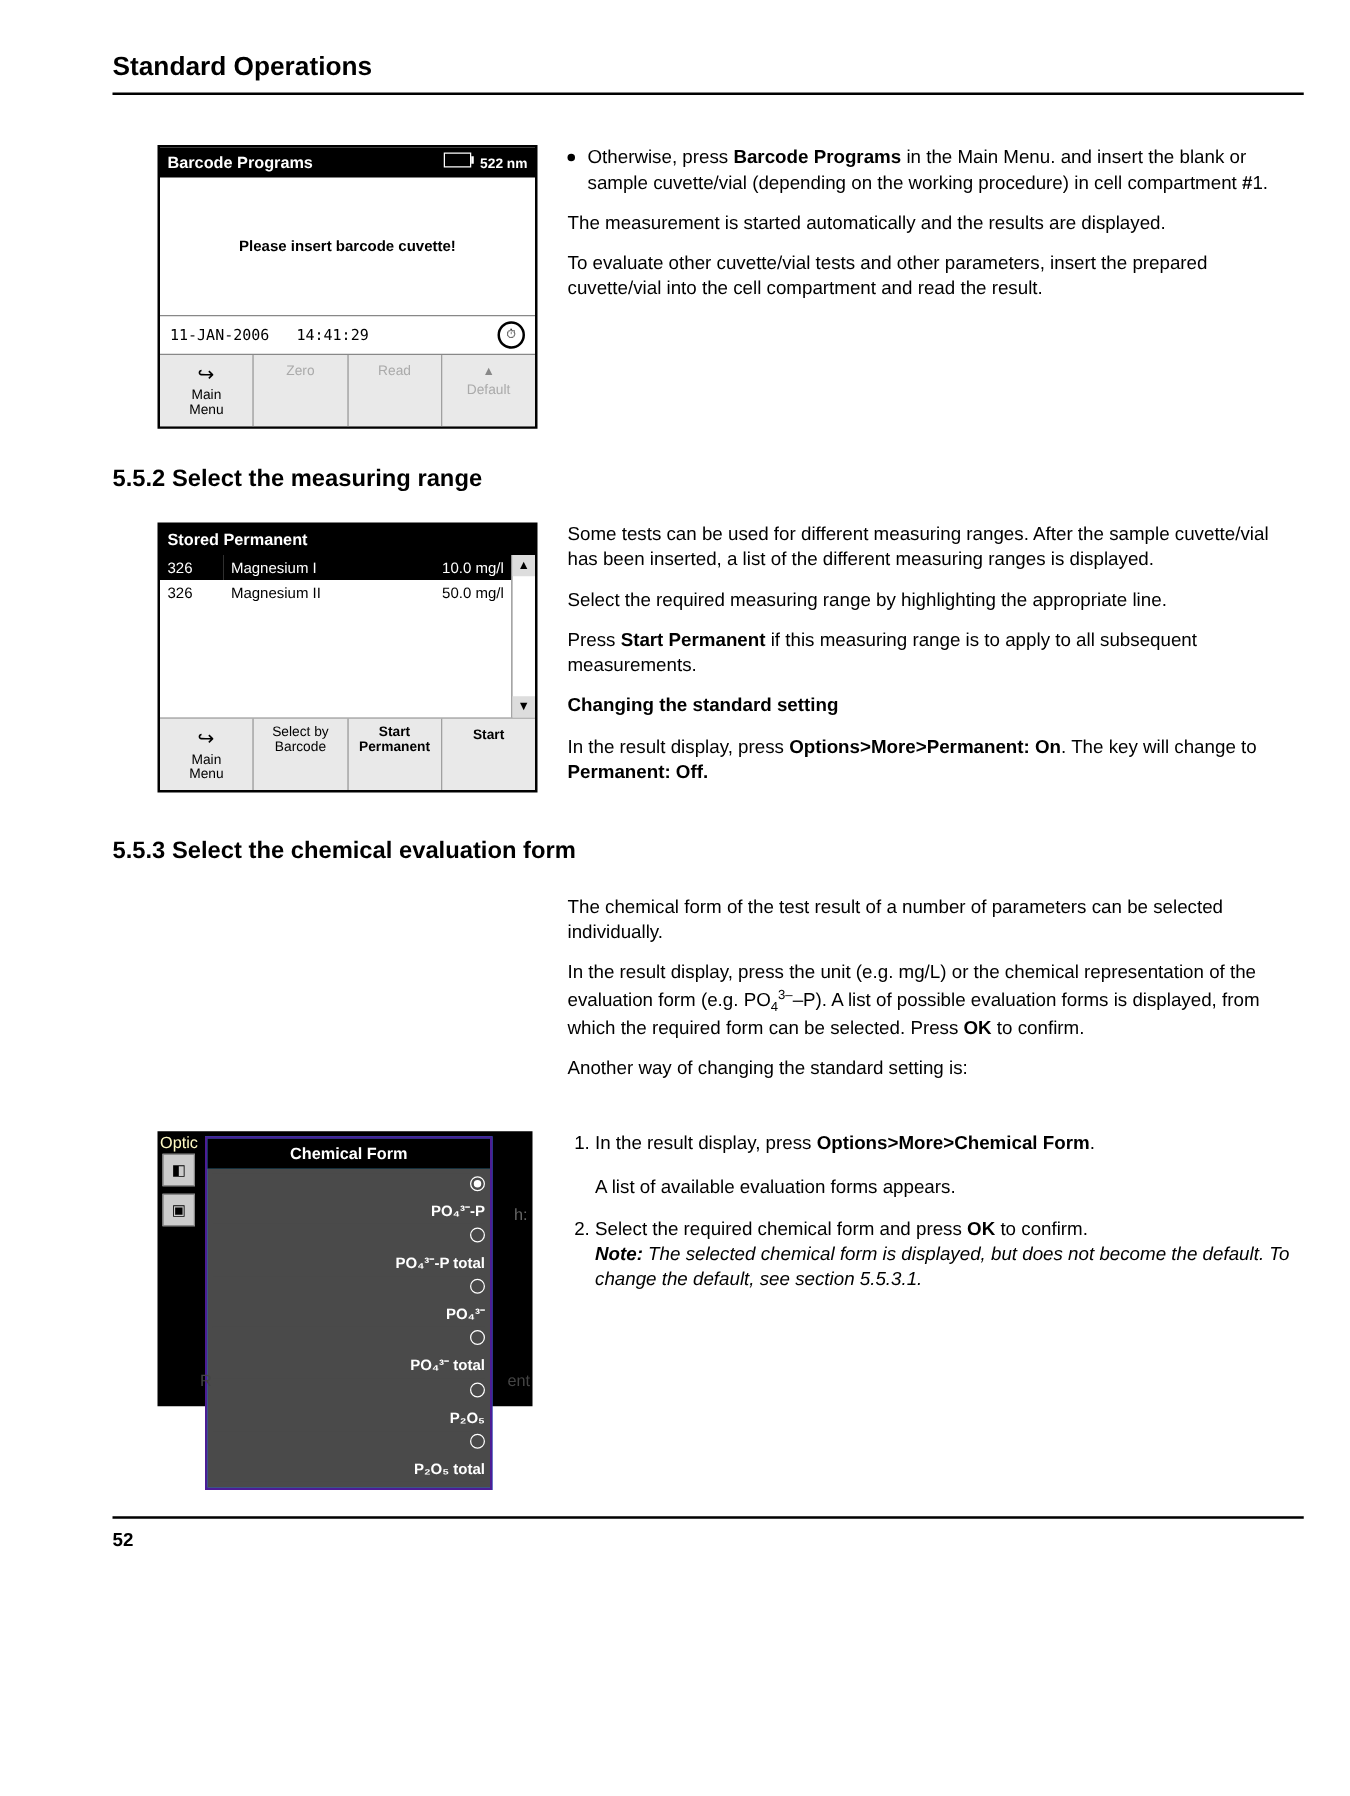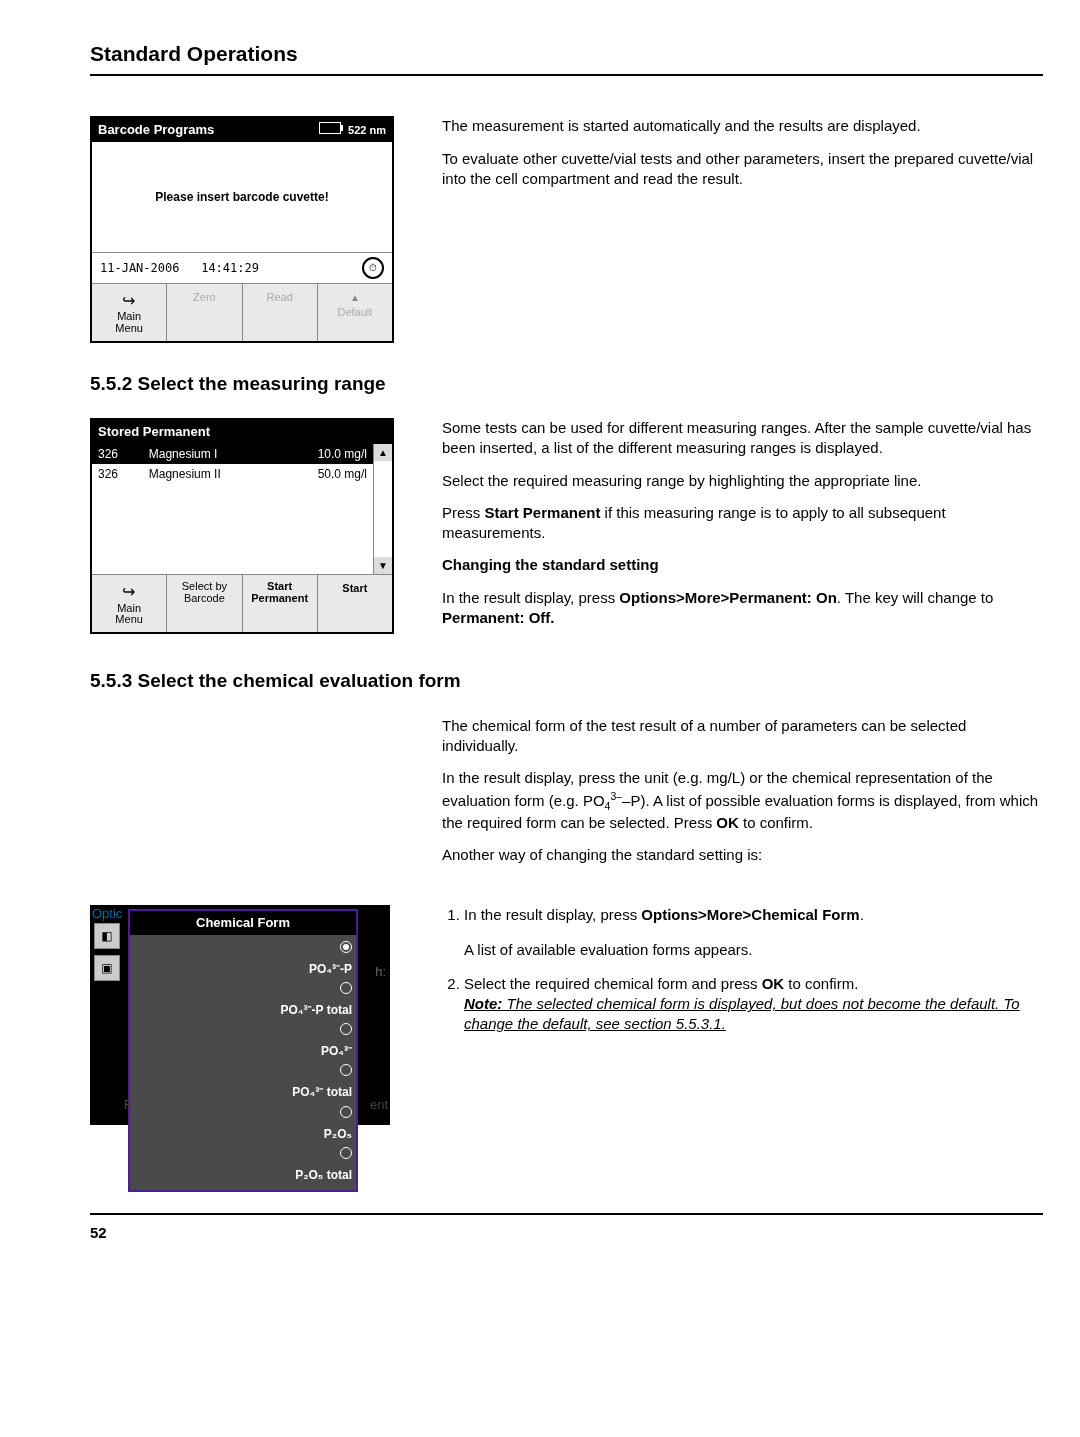--- a/index.html
+++ b/index.html
@@ -17,22 +17,23 @@
   }
   .chapter-title {
     font-size: 21px;
     font-weight: bold;
     padding-bottom: 6px;
     border-bottom: 2px solid #000;
     margin-bottom: 40px;
   }
   .row {
     display: flex;
-    gap: 52px;
+    gap: 28px;
     margin-bottom: 28px;
+    margin-left: 36px;
   }
   .leftcol {
     width: 300px;
     flex: 0 0 300px;
   }
   .rightcol {
     flex: 1;
     font-size: 15px;
   }
   .rightcol p { margin: 0 0 12px 0; }
@@ -126,31 +127,31 @@
   .radio-row.selected .dot::after{
     content:""; display:block; width:6px;height:6px;border-radius:50%; background:#fff; margin:2px;
   }
   .radio-row span.lbl { font-weight:bold; font-size:12px;}
   .dlg-btn-row { display:flex; gap:6px; padding:8px; justify-content:center; }
   .dlg-btn {
     background:#ededed; border:1px solid #555; padding:4px 10px; font-size:12px; font-weight:bold; text-align:center;
   }
   .dlg-btn .stack { display:block; font-weight:bold; line-height:1.05;}
   .cut-label { position:absolute; color:#888; font-size:13px; }
-  .cut1 { top:0; left:2px; color:#0369a1;}
+  .cut1 { top:0; left:2px; color:#fef9c3;}
   .cut2 { right:4px; top:58px; color:#666;}
   .cut3 { right:2px; bottom:12px; color:#444; font-size:13px;}
   .cut4 { left:34px; bottom:12px; color:#444; font-size:13px;}
 
   
   .bold { font-weight:bold; }
   .ital { font-style:italic; }
   ol.steps { padding-left: 22px; margin:0;}
   ol.steps li { margin-bottom: 14px; }
-  .note { font-style: italic; margin-top:8px;text-decoration:underline; }
+  .note { font-style: italic; margin-top:8px; }
   .bullet-row { display:flex; gap:10px; }
   .bullet-dot { width:6px;height:6px;border-radius:50%;background:#000; margin-top:7px; flex-shrink:0;}
   .indent { margin-left: 26px; }
 
   .footer {
     border-top: 2px solid #000;
     padding-top: 8px;
     font-weight: bold;
     font-size: 15px;
   }
@@ -207,20 +208,26 @@
           <div class="btn disabled">Read</div>
           <div class="btn disabled">
             <span class="tri-up">▲</span><br>
             <span>Default</span>
           </div>
         </div>
       </div>
     </div>
 
     <div class="rightcol">
+      <div class="bullet-row">
+        <div class="bullet-dot"></div>
+        <p>
+          <span>Otherwise, press </span><span class="bold">Barcode Programs</span><span> in the Main Menu. and insert the blank or sample cuvette/vial (depending on the working procedure) in cell compartment </span><span class="bold">#</span><span>1.</span>
+        </p>
+      </div>
       <p>The measurement is started automatically and the results are displayed.</p>
       <p>To evaluate other cuvette/vial tests and other parameters, insert the prepared cuvette/vial into the cell compartment and read the result.</p>
     </div>
   </div>
 
   <div class="section-h">5.5.2  Select the measuring range</div>
 
   <div class="row">
     <div class="leftcol">
       <div class="device">

